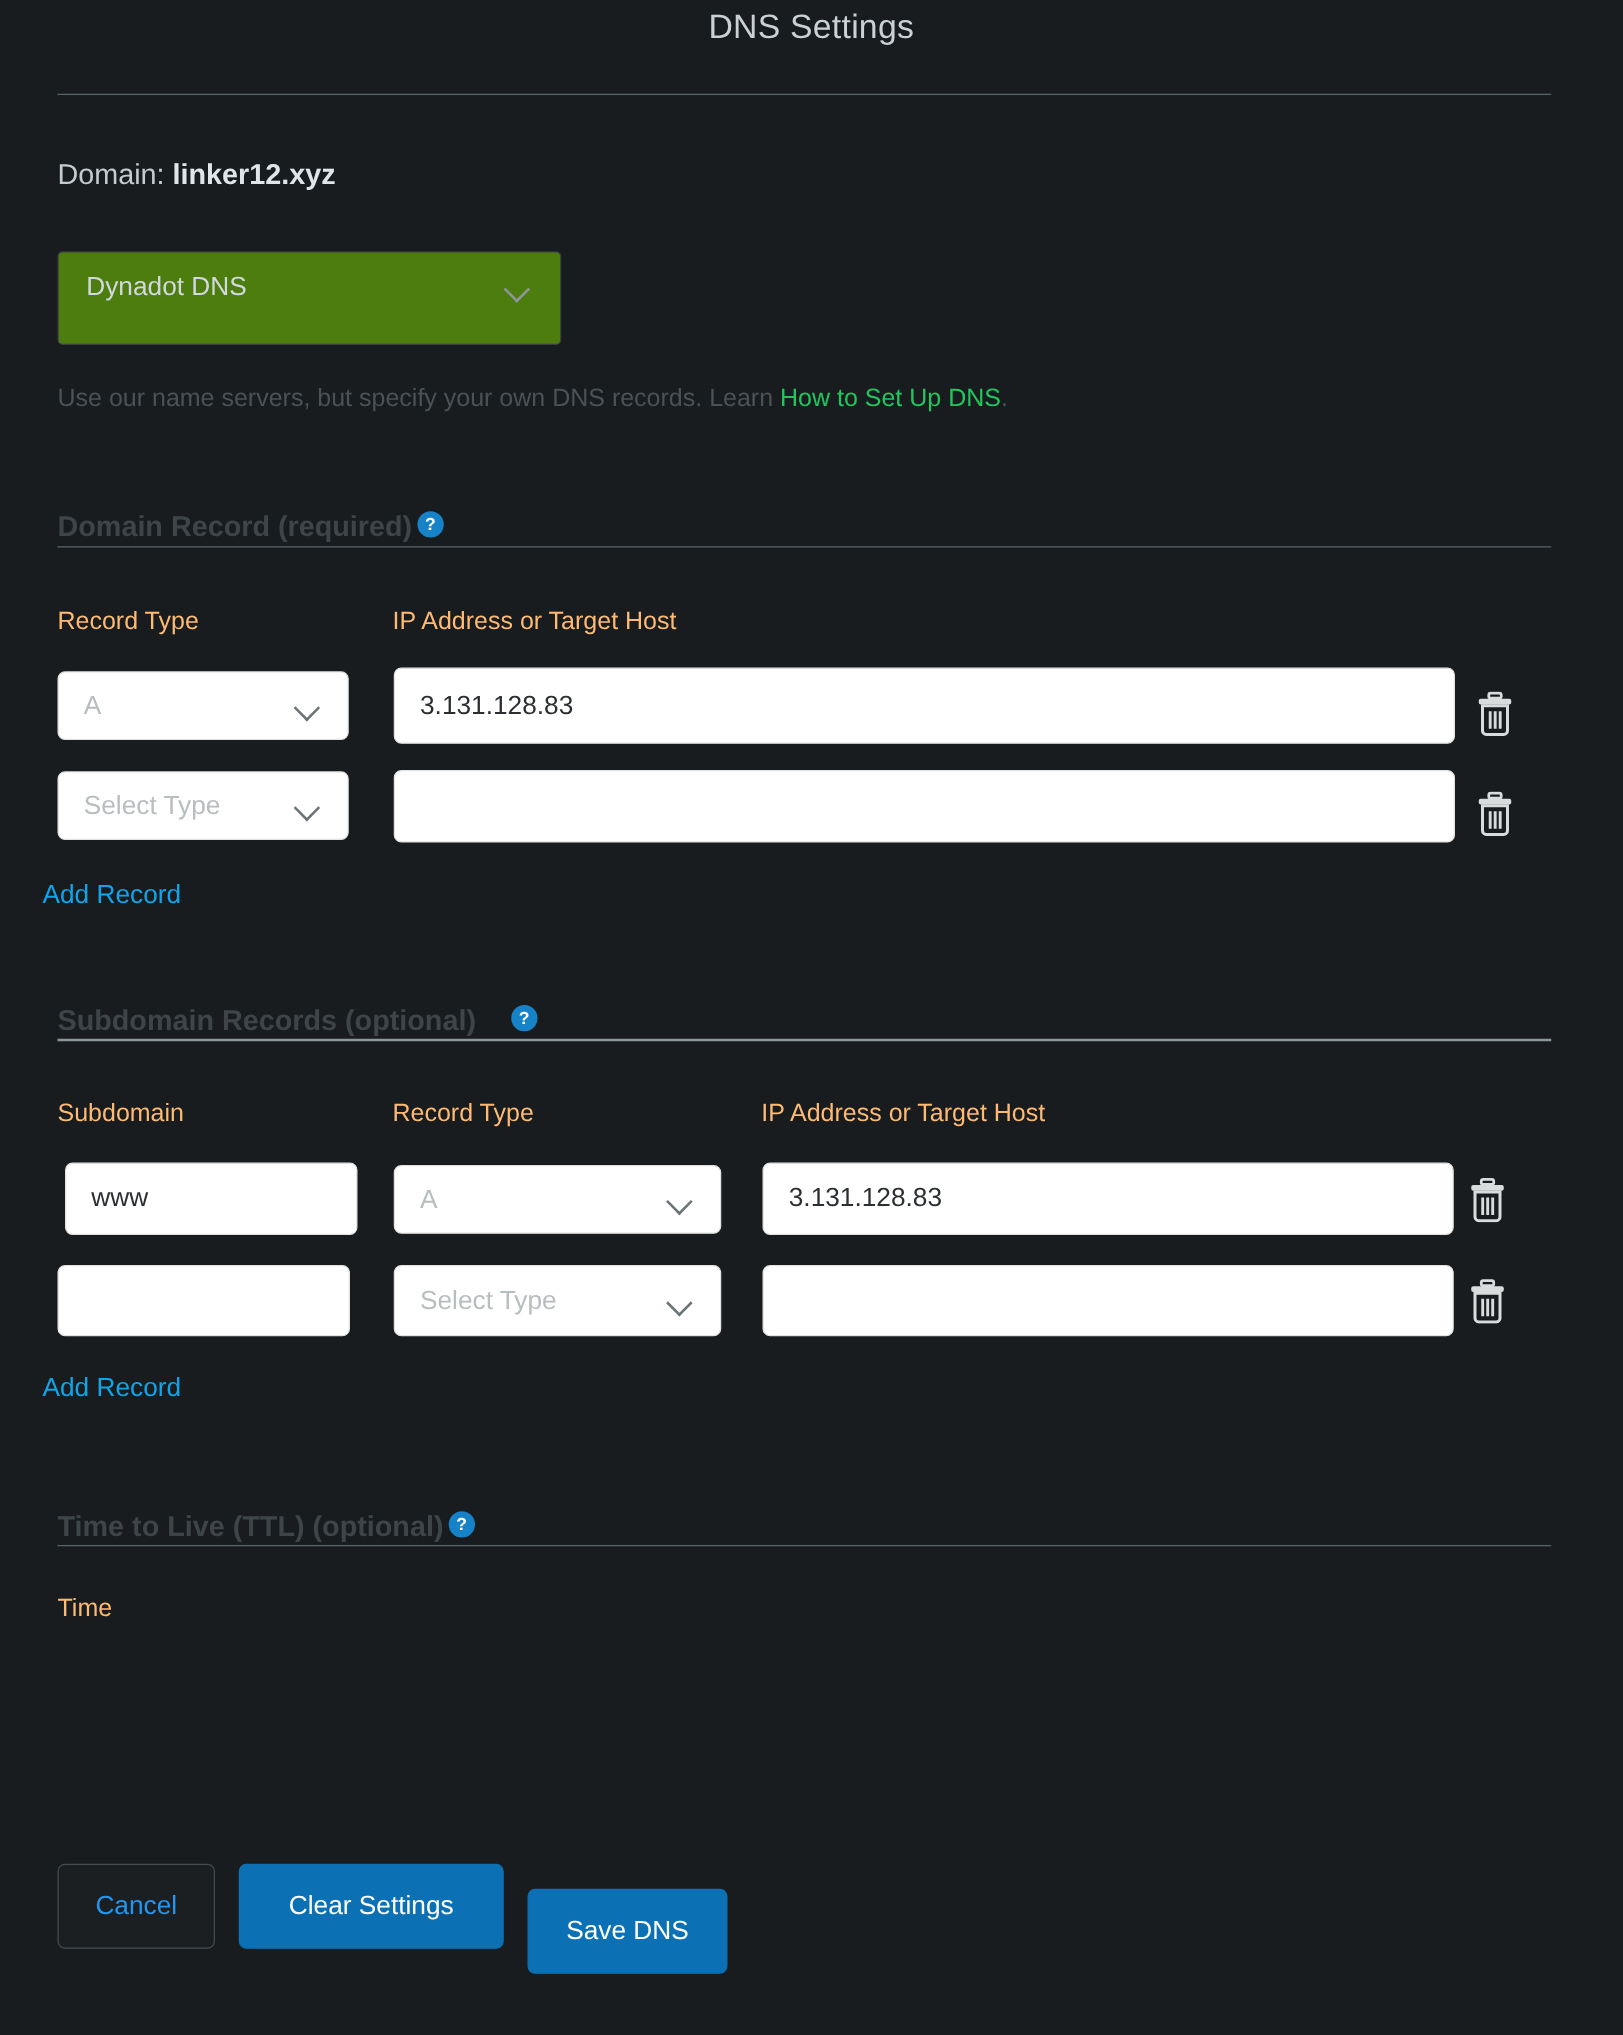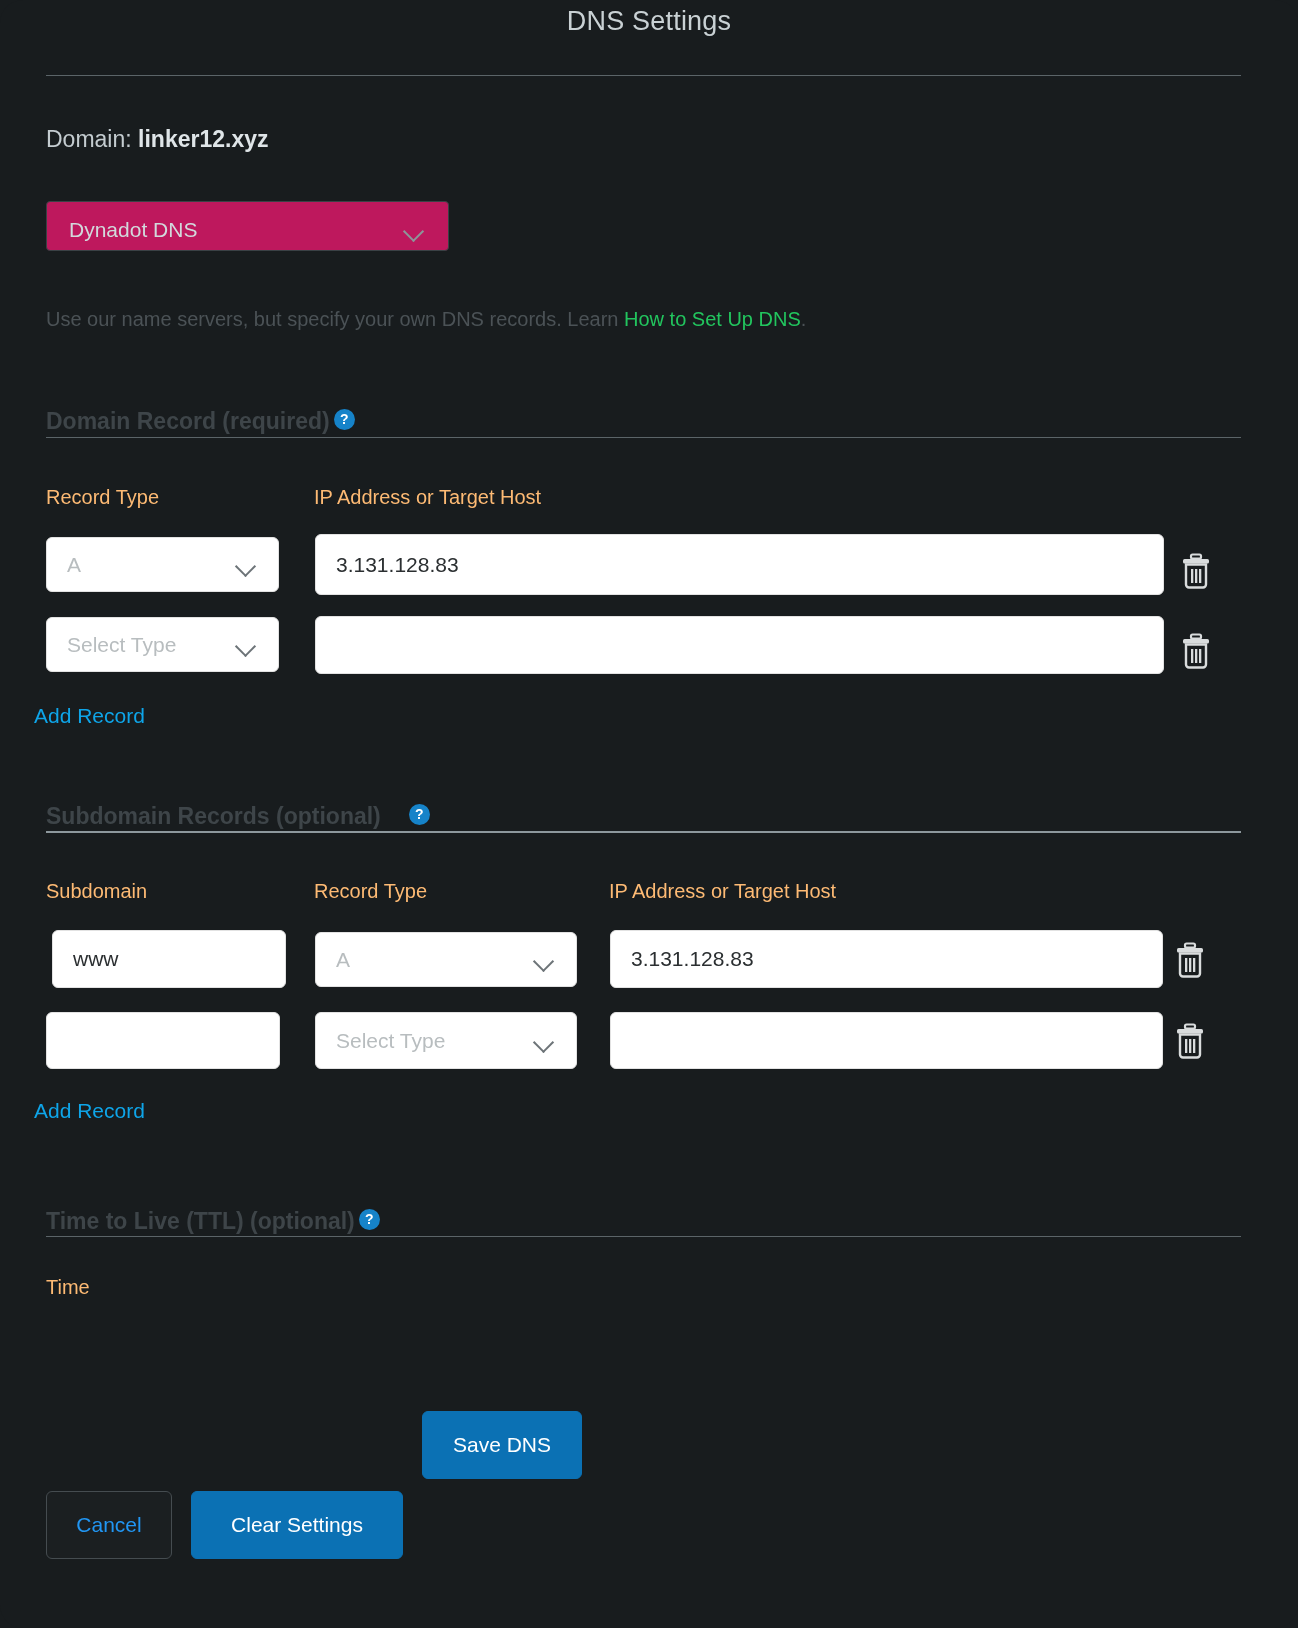--- a/index.html
+++ b/index.html
@@ -55,22 +55,22 @@
     font-weight: 700;
     color: #dfe5e8;
   }
 
   
   .provider-select {
     position: absolute;
     top: 201px;
     left: 46px;
     width: 403px;
-    height: 50px;
-    background: #be185d;
+    height: 75px;
+    background: #4d7c0f;
     border: 1px solid #3a4145;
     border-radius: 4px;
   }
   .provider-select .ps-label {
     position: absolute;
     left: 22px;
     top: 16px;
     font-size: 21px;
     color: #d2d9dc;
   }
@@ -355,17 +355,17 @@
 
   <div class="col-label" style="top:1276px; left:46px;">Time</div>
 
 
   <div class="btn cancel" style="top:1491px; left:46px; width:126px; height:68px;text-align:center;">
     <span>Cancel</span>
   </div>
   <div class="btn primary" style="top:1491px; left:191px; width:212px; height:68px;">
     <span>Clear Settings</span>
   </div>
-  <div class="btn primary" style="top:1411px; left:422px; width:160px; height:68px;">
+  <div class="btn primary" style="top:1511px; left:422px; width:160px; height:68px;">
     <span>Save DNS</span>
   </div>
 
 </div>
 
 </body></html>

